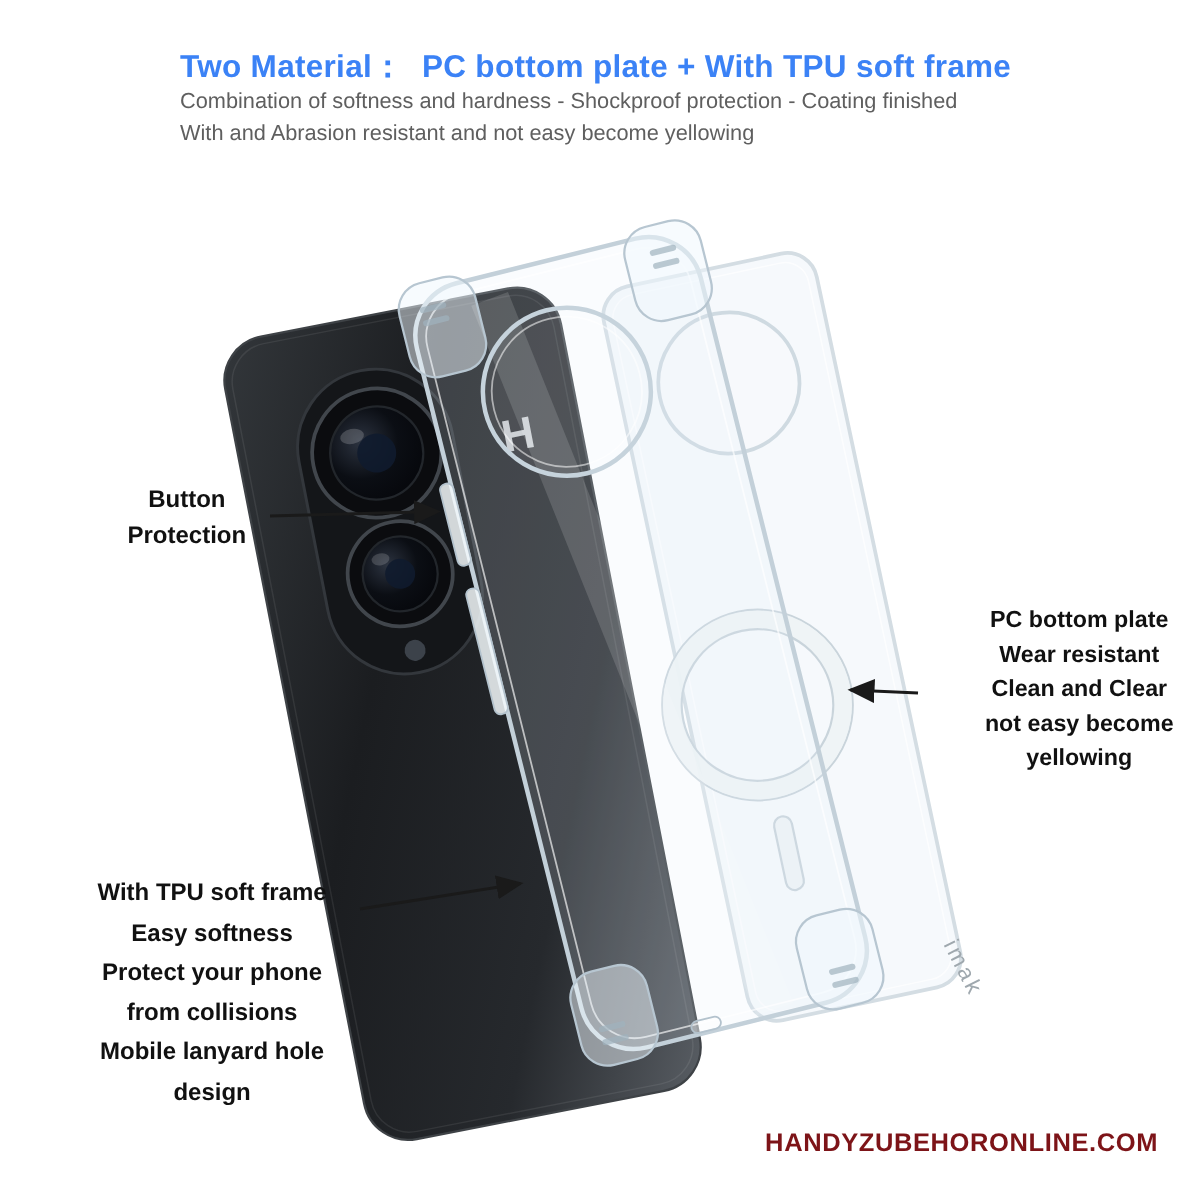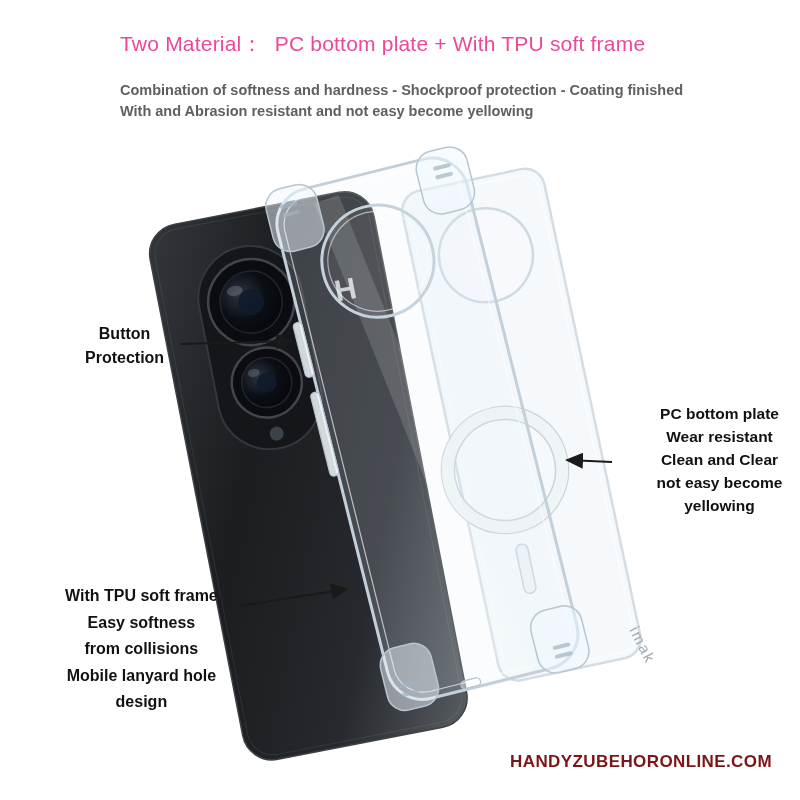--- a/index.html
+++ b/index.html
@@ -3,22 +3,22 @@
 <meta charset="utf-8">
 <style>
   html, body { margin:0; padding:0; }
   body {
     width:800px; height:800px; background:#ffffff;
     font-family:"Liberation Sans", sans-serif;
     position:relative; overflow:hidden; color:#111;
   }
   .scene { position:absolute; left:0; top:0; }
   .header { position:absolute; left:120px; top:30px; width:620px; }
-  .title { font-size:21px; font-weight:normal; letter-spacing:0.2px; color:#ec4899; white-space:pre; }
-  .subtitle { margin-top:22px; font-size:14.5px; line-height:21px; color:#5f5f5f; font-weight:700; }
+  .title { font-size:21px; font-weight:bold; letter-spacing:0.2px; color:#3b82f6; white-space:pre; }
+  .subtitle { margin-top:0; font-size:14.5px; line-height:21px; color:#5f5f5f; font-weight:400; }
   .ann { position:absolute; font-weight:bold; color:#111;text-align:center; }
   .ann-button { left:85px;  top:322px; font-size:16px;   line-height:24px; }
   .ann-plate  { left:620px; top:402px; font-size:15.5px; line-height:23px; width:175px;margin-left:12px; }
   .ann-tpu    { left:65px;  top:583px; font-size:16px;   line-height:26.5px; }
   .watermark {
     position:absolute; right:28px; top:752px;
     font-size:17px; font-weight:600; letter-spacing:0.4px; color:#7d1418;
   }
 </style>
 </head>
@@ -117,18 +117,19 @@
   <div>PC bottom plate</div>
   <div>Wear resistant</div>
   <div>Clean and Clear</div>
   <div>not easy become</div>
   <div>yellowing</div>
 </div>
 
 <div class="ann ann-tpu">
   <div>With TPU soft frame</div>
   <div>Easy softness</div>
+  <div>Protect your phone</div>
   <div>from collisions</div>
   <div>Mobile lanyard hole</div>
   <div>design</div>
 </div>
 
 <div class="watermark">HANDYZUBEHORONLINE.COM</div>
 
 </body></html>

